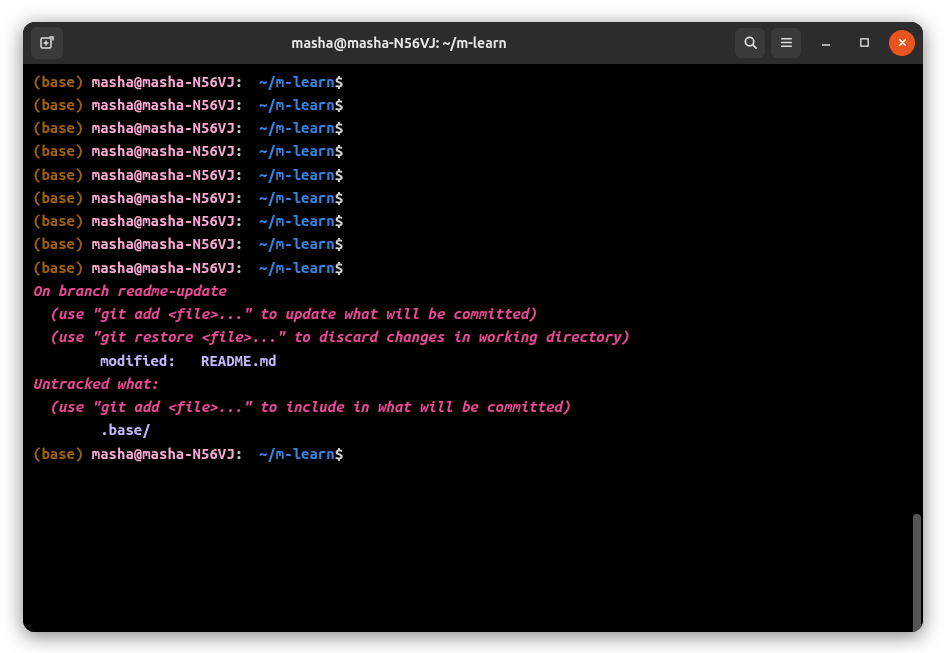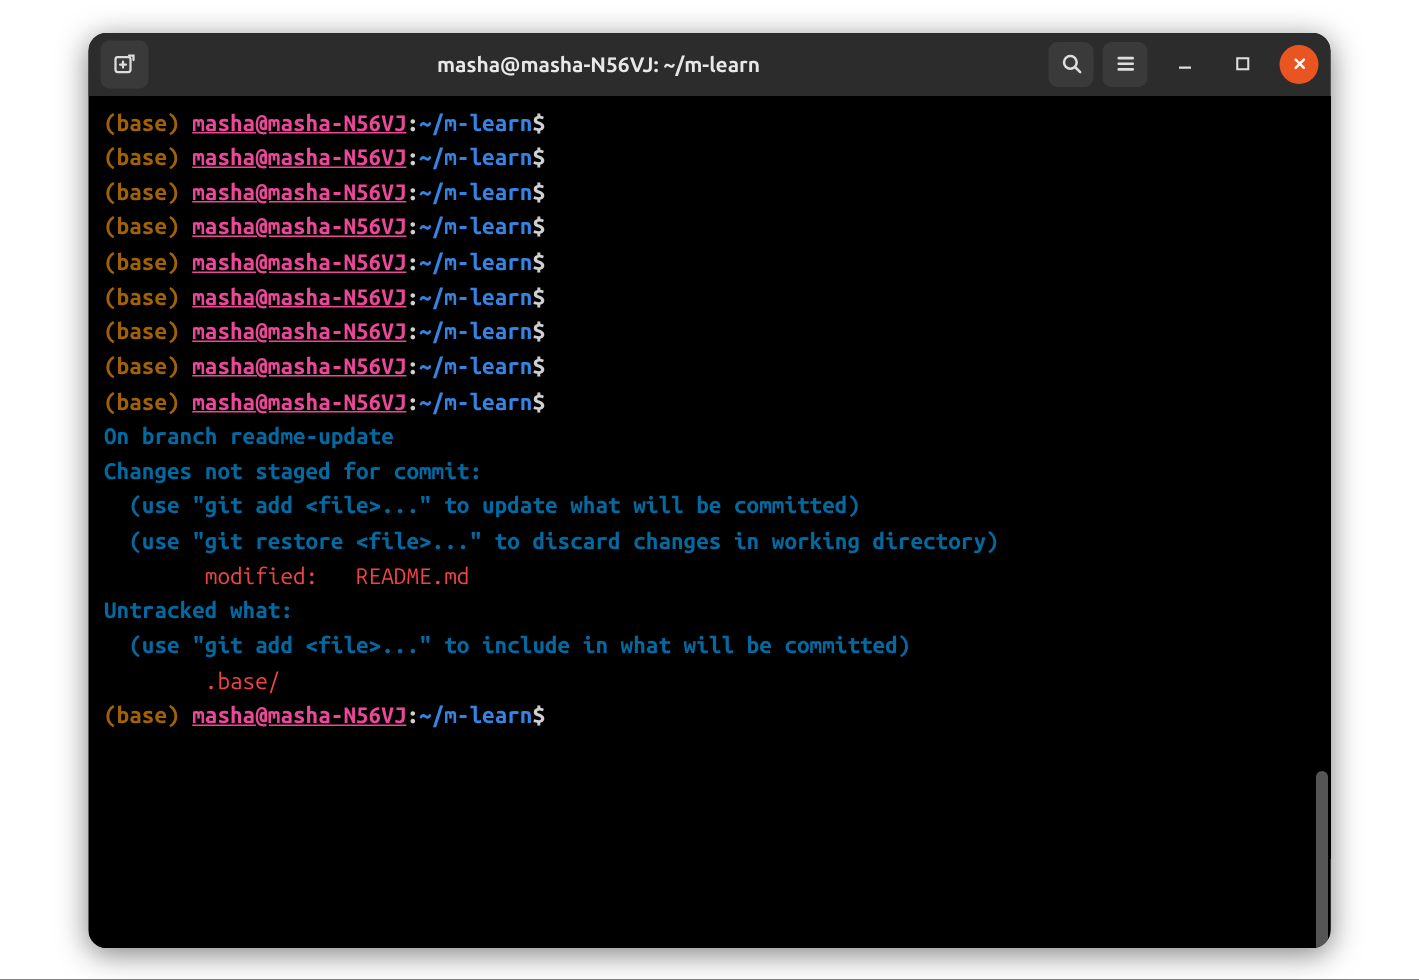--- a/index.html
+++ b/index.html
@@ -6,21 +6,21 @@
     body {
       background: transparent;
       font-family: 'Ubuntu Mono', 'DejaVu Sans Mono', 'Consolas', monospace;
       width: 946px;
       height: 653px;
       display: flex;
       align-items: center;
       justify-content: center;
     }
     .window {
-      width: 828px;
+      width: 900px;
       height: 610px;
       background: #000000;
       border-radius: 12px;
       overflow: hidden;
       box-shadow: 0 4px 20px rgba(0,0,0,0.5);
       display: flex;
       flex-direction: column;
       position: relative;
     }
     .titlebar {
@@ -94,27 +94,27 @@
       padding: 6px 10px;
       font-size: 15px;
       line-height: 1.55;
       color: #d0d0d0;
       overflow-y: auto;
       font-weight: bold;
       position: relative;
     }
     .line { white-space: pre; }
     .base { color: #a16207; }
-    .user-host { color: #ec4899; font-weight: bold; text-decoration: underline; }
+    .user-host { color: #f9a8d4; font-weight: bold; }
     .colon { color: #d0d0d0; }
-    .path { color: #3584e4; font-weight: bold; }
+    .path { color: #3584e4; font-weight: bold; margin-left: 16px; }
     .dollar { color: #d0d0d0; }
     .cmd { color: #d0d0d0; }
-    .out { color: #0369a1; }
-    .red { color: #ef4444; font-weight: normal; }
+    .out { color: #ec4899; font-style: italic; }
+    .red { color: #c4b5fd; font-weight: bold; }
     .scrollbar {
       position: absolute;
       right: 2px;
       top: 450px;
       width: 8px;
       height: 175px;
       background: #555;
       border-radius: 4px;
     }
   </style>
@@ -171,21 +171,20 @@
     <div class="line"><span class="base">(base) </span><span class="user-host">masha@masha-N56VJ</span><span class="colon">:</span><span class="path">~/m-learn</span><span class="dollar">$</span></div>
     <div class="line"><span class="base">(base) </span><span class="user-host">masha@masha-N56VJ</span><span class="colon">:</span><span class="path">~/m-learn</span><span class="dollar">$</span></div>
     <div class="line"><span class="base">(base) </span><span class="user-host">masha@masha-N56VJ</span><span class="colon">:</span><span class="path">~/m-learn</span><span class="dollar">$</span></div>
     <div class="line"><span class="base">(base) </span><span class="user-host">masha@masha-N56VJ</span><span class="colon">:</span><span class="path">~/m-learn</span><span class="dollar">$</span></div>
     <div class="line"><span class="base">(base) </span><span class="user-host">masha@masha-N56VJ</span><span class="colon">:</span><span class="path">~/m-learn</span><span class="dollar">$</span></div>
     <div class="line"><span class="base">(base) </span><span class="user-host">masha@masha-N56VJ</span><span class="colon">:</span><span class="path">~/m-learn</span><span class="dollar">$</span></div>
 
 
     <div class="line out">On branch readme-update</div>
     <div class="line out"></div>
-    <div class="line out">Changes not staged for commit:</div>
     <div class="line out">  (use "git add &lt;file&gt;..." to update what will be committed)</div>
     <div class="line out">  (use "git restore &lt;file&gt;..." to discard changes in working directory)</div>
     <div class="line"><span class="out">        </span><span class="red">modified:   README.md</span></div>
     <div class="line out"></div>
     <div class="line out">Untracked what:</div>
     <div class="line out">  (use "git add &lt;file&gt;..." to include in what will be committed)</div>
     <div class="line"><span class="out">        </span><span class="red">.base/</span></div>
     <div class="line out"></div>
 
     <div class="line"><span class="base">(base) </span><span class="user-host">masha@masha-N56VJ</span><span class="colon">:</span><span class="path">~/m-learn</span><span class="dollar">$</span></div>

